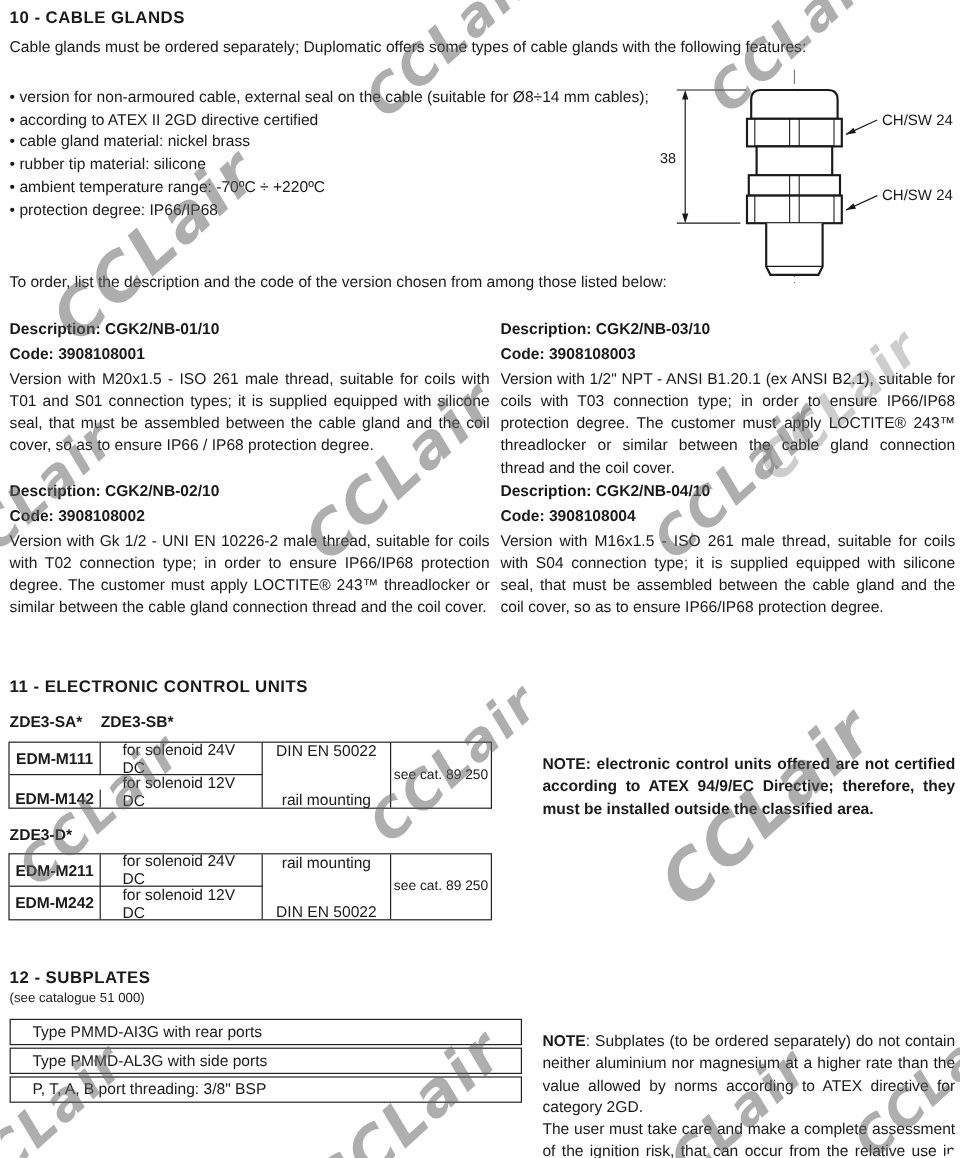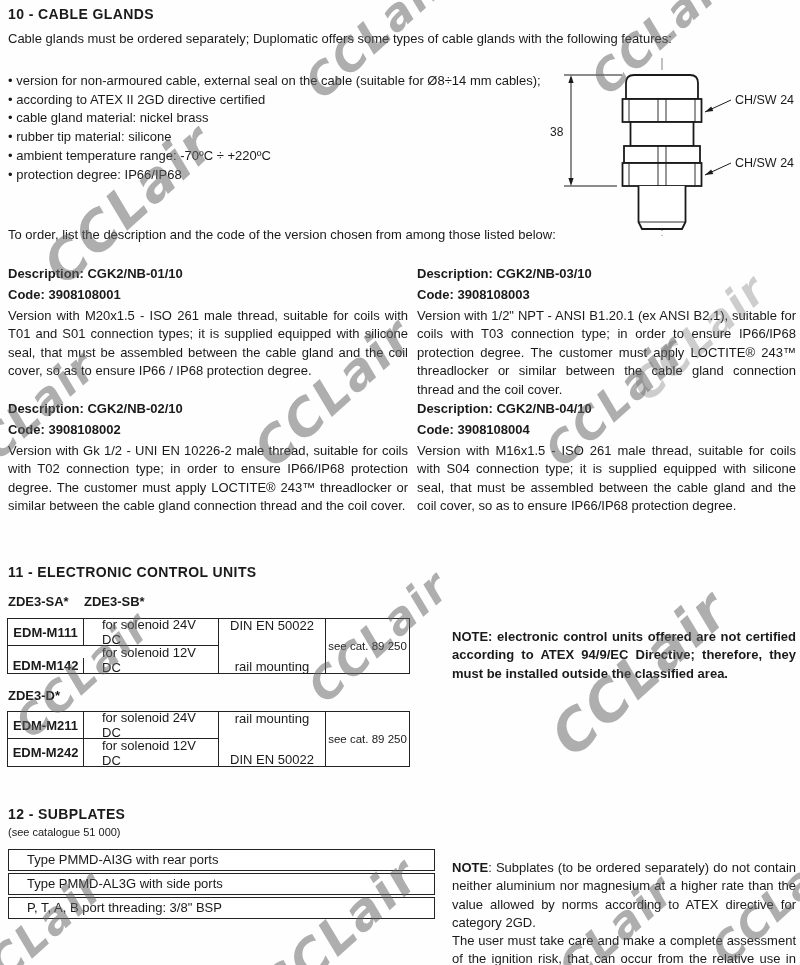--- a/index.html
+++ b/index.html
@@ -1,18 +1,18 @@
 <!DOCTYPE html>
 <html><head>
 <meta charset="utf-8">
 <style>
   html,body{margin:0;padding:0;background:#ffffff;}
   .page{
     position:relative;width:800px;height:965px;background:#fefefe;overflow:hidden;
-    font-family:"Liberation Sans", sans-serif;color:#1a1a1a;
+    font-family:"Liberation Sans", sans-serif;color:#1a1a1a;border-radius:21px;
   }
   .abs{position:absolute;}
   .sec-title{font-size:14px;font-weight:bold;letter-spacing:.4px;margin:0;}
   .body-text{font-size:13px;line-height:18.4px;margin:0;}
   .justify{text-align:justify;}
   ul.bullets{list-style:none;margin:0;padding:0;font-size:13px;line-height:18.7px;}
   ul.bullets li::before{content:"• ";}
   .prod{position:absolute;}
   .prod .desc,.prod .code{font-size:13px;font-weight:bold;line-height:15px;margin:0 0 6px 0;}
   .prod .code{margin-bottom:5px;}

